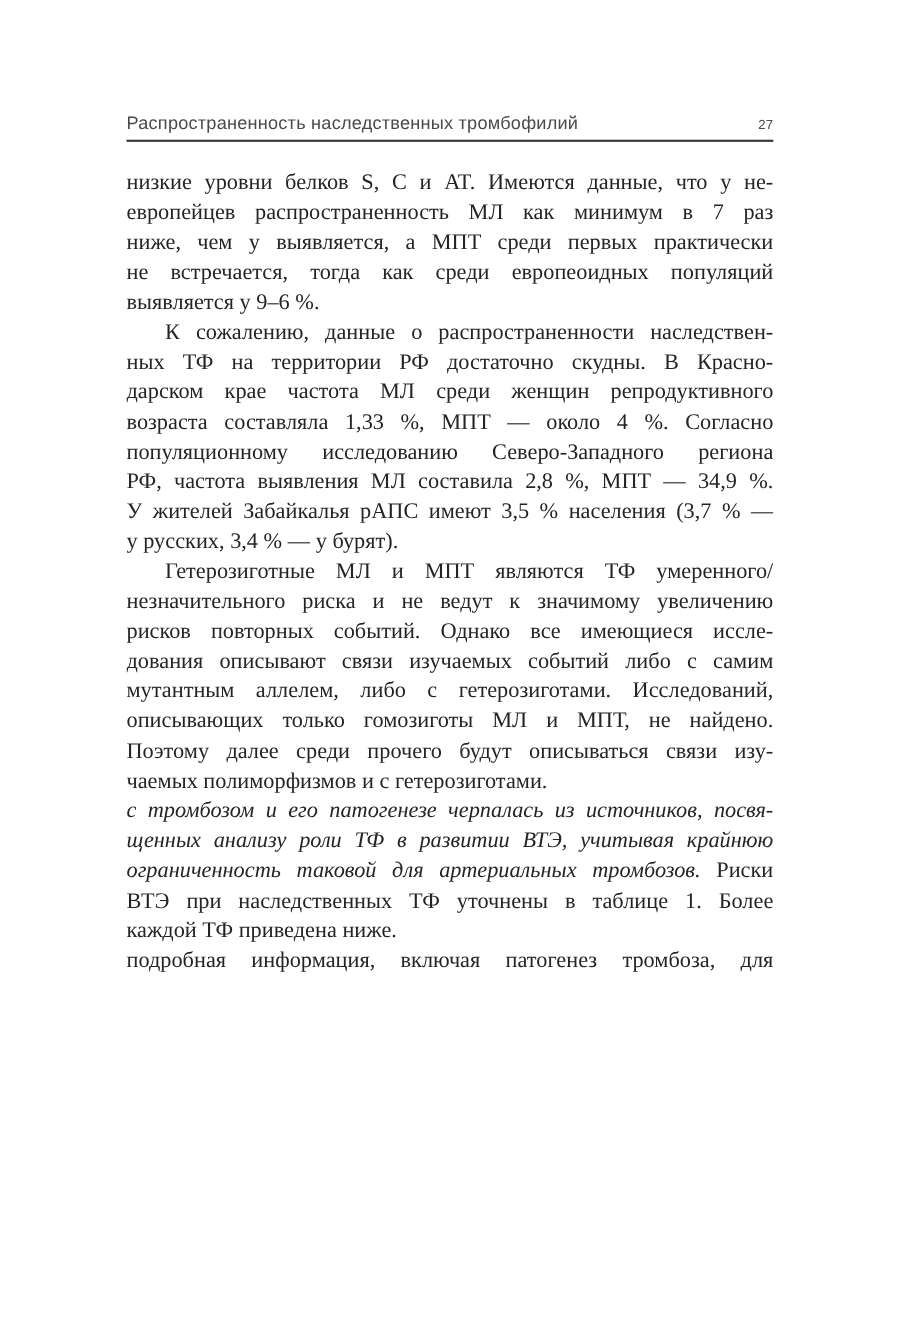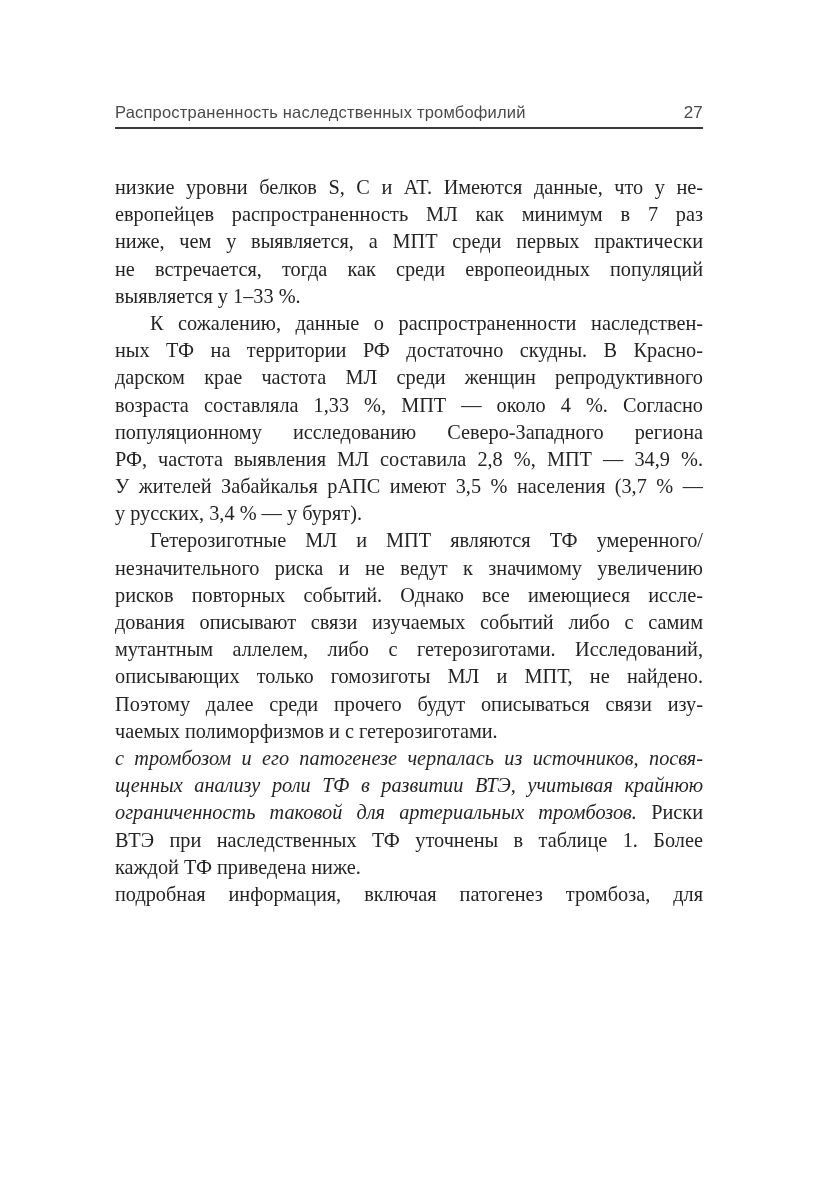--- a/index.html
+++ b/index.html
@@ -20,35 +20,35 @@
     display: flex;
     justify-content: space-between;
     align-items: baseline;
     font-family: "Liberation Sans", sans-serif;
     font-size: 16.5px;
     line-height: 22px;
     color: var(--header-color, #4a4a4a);
     letter-spacing: 0.2px;
   }
   .running-header .page-num {
-    font-size: 17px;
+    font-size: 12px;
     color: var(--header-color, #4a4a4a);
   }
   .header-rule {
     position: absolute;
     left: 115px;
     top: 127px;
     width: 588px;
     height: 2px;
     background: var(--rule-color, #3a3a3a);
   }
   .body-text {
     position: absolute;
     left: 115px;
-    top: 174px;
+    top: 153px;
     width: 588px;
     font-size: 20.3px;
     color: var(--text-color, #242424);
   }
   .line {
     height: 27.2px;
     line-height: 27.2px;
     overflow: hidden;
     text-align: left;
     text-justify: inter-word;
@@ -73,21 +73,21 @@
   </div>
 
   <div class="header-rule"></div>
 
   <div class="body-text">
       <div>
         <div class="line jst"><span class="seg">низкие уровни белков S, C и AT. Имеются данные, что у не-</span></div>
         <div class="line jst"><span class="seg">европейцев распространенность МЛ как минимум в 7 раз</span></div>
         <div class="line jst"><span class="seg">ниже, чем у выявляется, а МПТ среди первых практически</span></div>
         <div class="line jst"><span class="seg">не встречается, тогда как среди европеоидных популяций</span></div>
-        <div class="line"><span class="seg">выявляется у 1–33 %.</span></div>
+        <div class="line"><span class="seg">выявляется у 9–6 %.</span></div>
       </div>
       <div>
         <div class="line jst ind"><span class="seg">К сожалению, данные о распространенности наследствен-</span></div>
         <div class="line jst"><span class="seg">ных ТФ на территории РФ достаточно скудны. В Красно-</span></div>
         <div class="line jst"><span class="seg">дарском крае частота МЛ среди женщин репродуктивного</span></div>
         <div class="line jst"><span class="seg">возраста составляла 1,33 %, МПТ — около 4 %. Согласно</span></div>
         <div class="line jst"><span class="seg">популяционному исследованию Северо-Западного региона</span></div>
         <div class="line jst"><span class="seg">РФ, частота выявления МЛ составила 2,8 %, МПТ — 34,9 %.</span></div>
         <div class="line jst"><span class="seg">У жителей Забайкалья рАПС имеют 3,5 % населения (3,7 % —</span></div>
         <div class="line"><span class="seg">у русских, 3,4 % — у бурят).</span></div>

